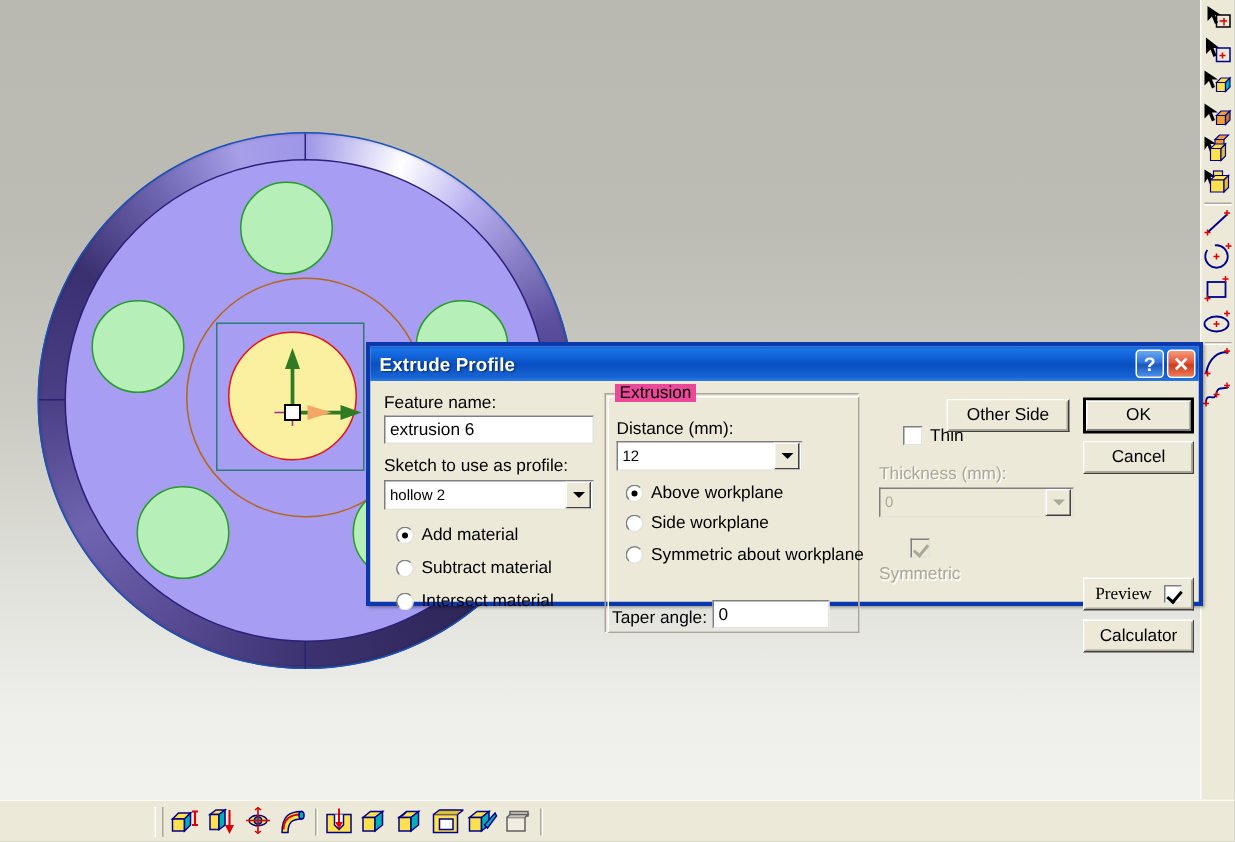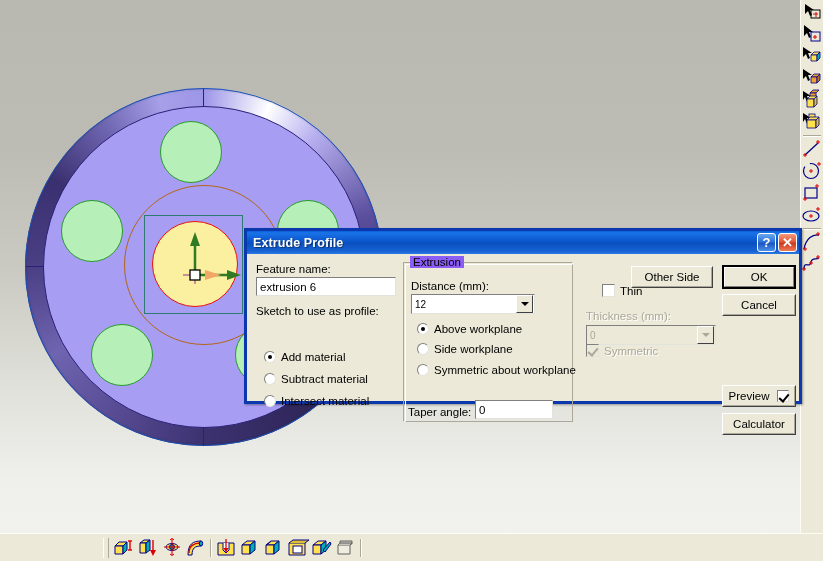--- a/index.html
+++ b/index.html
@@ -292,21 +292,21 @@
     position: absolute;
     left: 1px; top: 1px; right: -1px; bottom: -1px;
     border: 1px solid;
     border-color: #ffffff #aca899 #aca899 #ffffff;
     box-sizing: border-box;
     pointer-events: none;
   }
   .grp-title {
     position: absolute;
     top: -7px; left: 7px;
-    background: #8b5cf6;
+    background: #ec4899;
     padding: 0 3px;
     font-size: 11.5px;
     z-index: 2;
   }
 
   .radio {
     position: absolute;
     display: flex;
     align-items: center;
     gap: 5px;
@@ -633,20 +633,26 @@
       <div class="lbl" style="position:absolute; left:9px; top:9px;">
         <span>Feature name:</span>
       </div>
       <div class="tf" style="position:absolute; left:9px; top:23px; width:140px; height:19px;">
         <span>extrusion 6</span>
       </div>
 
       <div class="lbl" style="position:absolute; left:9px; top:51px;">
         <span>Sketch to use as profile:</span>
       </div>
+      <div class="combo" style="position:absolute; left:9px; top:66px; width:140px; height:20px;">
+        <span class="val">hollow 2</span>
+        <span class="arrow">
+            <i></i>
+          </span>
+      </div>
 
       <div class="radio" style="left:17px; top:97px;">
         <span class="rbox on"></span>
         <span class="lbl">Add material</span>
       </div>
       <div class="radio" style="left:17px; top:119px;">
         <span class="rbox"></span>
         <span class="lbl">Subtract material</span>
       </div>
       <div class="radio" style="left:17px; top:141px;">
@@ -691,41 +697,41 @@
       </div>
 
       <div class="lbl dis" style="position:absolute; left:339px; top:56px;">Thickness (mm):</div>
       <div class="combo dis" style="position:absolute; left:339px; top:71px; width:130px; height:20px;">
         <span class="val">0</span>
         <span class="arrow">
             <i></i>
           </span>
       </div>
 
-      <div class="check" style="left:339px; top:90px;">
+      <div class="check" style="left:339px; top:105px;flex-direction:column;">
         <span class="cbox on dis"></span>
         <span class="lbl dis">Symmetric</span>
       </div>
 
       <div class="btn" style="left:384px; top:12px; width:82px; height:22px;">
         <span class="inner"></span>
         <span>Other Side</span>
       </div>
 
       <div class="btn default" style="left:475px; top:11px; width:74px; height:24px;">
         <span class="inner"></span>
         <span>OK</span>
       </div>
 
       <div class="btn" style="left:475px; top:40px; width:74px; height:22px;">
         <span class="inner"></span>
         <span>Cancel</span>
       </div>
 
-      <div class="btn" style="left:475px; top:131px; width:74px; height:22px;">
+      <div class="btn" style="left:475px; top:131px; width:74px; height:22px;font-family:Liberation Serif, serif;">
         <span class="inner"></span>
         <span class="cblabel">
           <span>Preview</span>
           <span class="cbox on" style="width:12px;height:12px;"></span>
         </span>
       </div>
 
       <div class="btn" style="left:475px; top:159px; width:74px; height:22px;">
         <span class="inner"></span>
         <span>Calculator</span>

